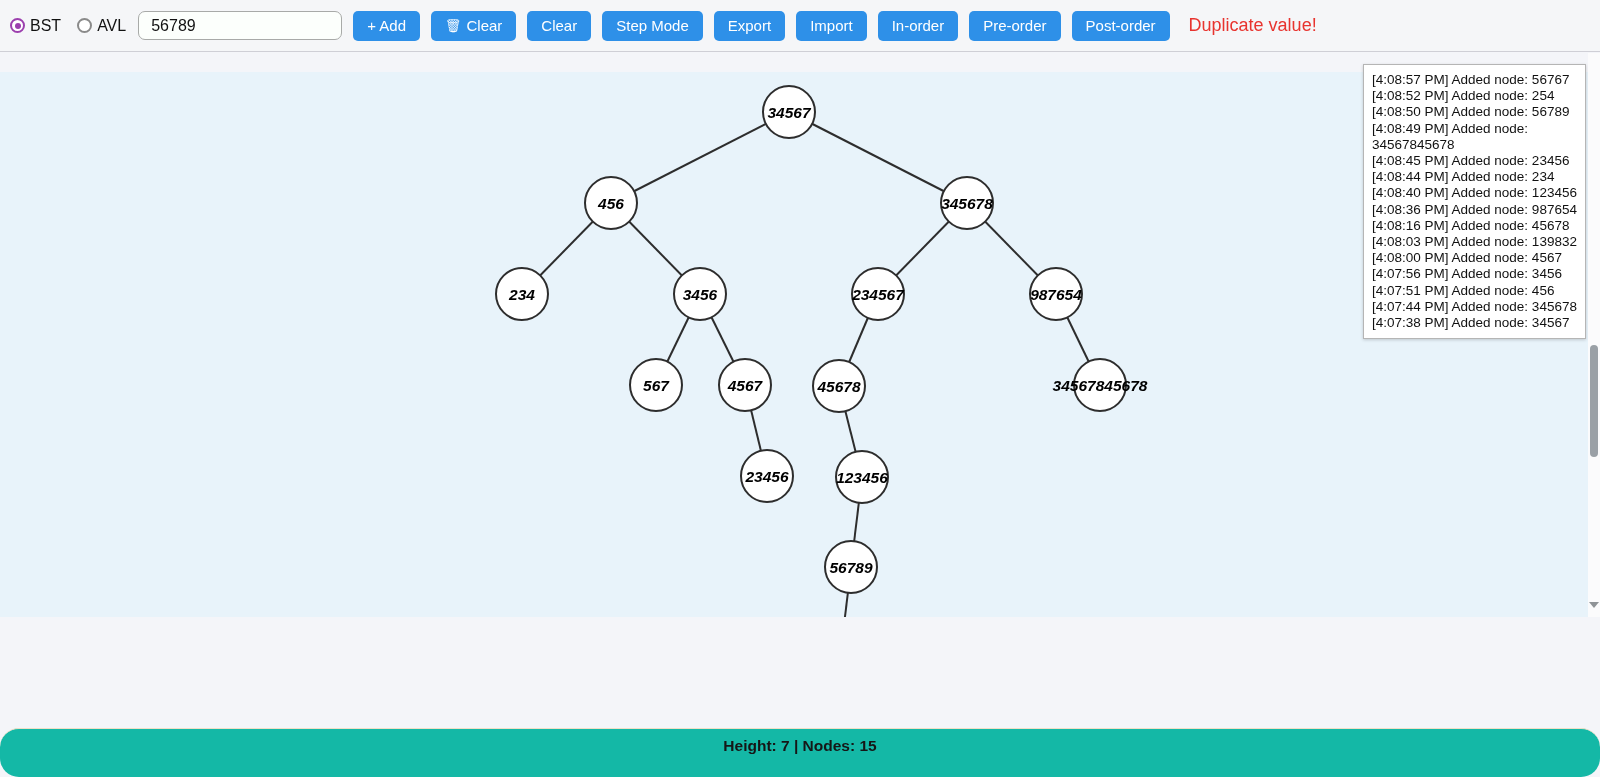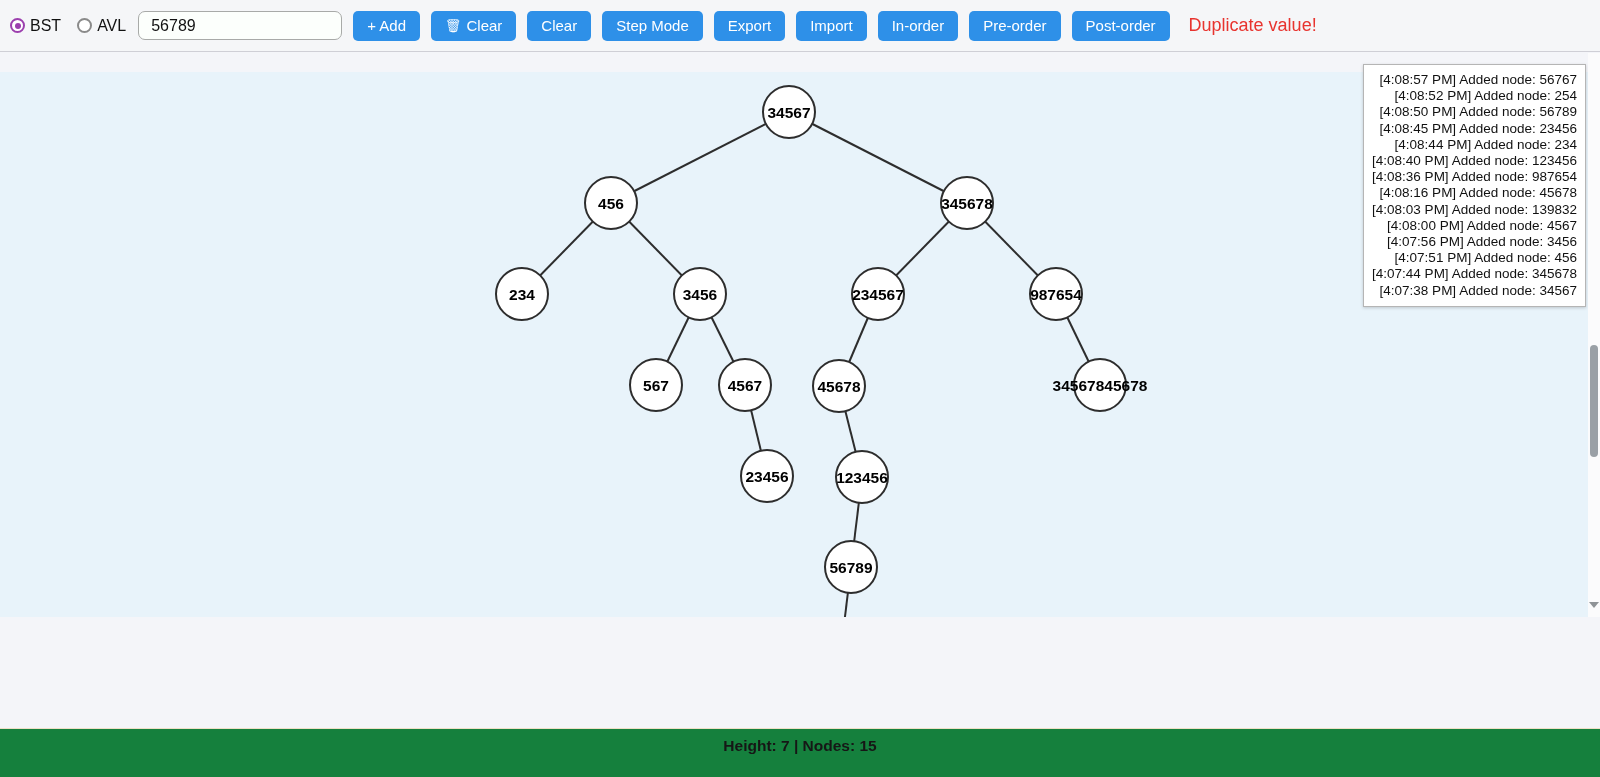--- a/index.html
+++ b/index.html
@@ -33,52 +33,52 @@
     white-space:nowrap;
   }
   .tb-btn .btn-icon { font-size:13px; line-height:1; }
   .tb-btn.grp { }
   .toolbar-message { color:#e8332e; font-size:18px; margin-left:8px; white-space:nowrap; }
 
   
   .band { position:absolute; left:0; top:53px; width:1600px; height:19px; background:#f4f5f9; }
   .canvas {
     position:absolute; left:0; top:72px; width:1588px; height:545px;
-    background:#e8f3fa; overflow:hidden;
+    background:#e8f3fa; overflow:hidden;font-style:italic;
   }
   .canvas svg { display:block; }
 
   
   .log-panel {
     position:absolute; left:1363px; top:64px; width:223px;
     background:#fff; border:1px solid #b5b5b5; box-shadow:0 1px 3px rgba(0,0,0,.18);
     padding:7px 8px; font-size:13.5px; line-height:16.2px; color:#111;
   }
-  .log-line { word-wrap:break-word;text-align:right; }
+  .log-line { word-wrap:break-word; }
 
   
   .scrollbar {
     position:absolute; right:0; top:53px; width:12px; height:564px; background:#fbfbfc;
   }
   .scroll-thumb {
     position:absolute; left:2px; top:292px; width:8px; height:112px;
     background:#9aa0a6; border-radius:4px;
   }
   .scroll-arrow-down {
     position:absolute; left:1px; top:549px; width:0; height:0;
     border-left:5px solid transparent; border-right:5px solid transparent;
     border-top:6px solid #8f9397;
   }
 
   
   .status-bar {
     position:absolute; left:0; top:728px; width:1600px; height:49px;
-    background:#15803d; border-top:1px solid #eee0c6;
+    background:#14b8a6; border-top:1px solid #eee0c6;
     text-align:center; padding-top:8px;
-    font-size:15.5px; font-weight:bold; color:#161616;
+    font-size:15.5px; font-weight:bold; color:#161616;border-radius:19px;
   }
 </style>
 </head>
 <body>
 
 <div class="toolbar">
   <div class="radio-group" id="radio-group">
       <span class="radio-option">
         <span class="radio-circle checked"></span>
         <span>BST</span>
@@ -200,20 +200,21 @@
         <circle cx="840" cy="586" r="26" fill="#ffffff" stroke="#2d2d2d" stroke-width="2"></circle>
         <text x="840" y="591.5" text-anchor="middle" font-family="&quot;Liberation Sans&quot;, sans-serif" font-size="15.5" font-weight="bold" fill="#000">56767</text>
       </g>
     </svg>
 </div>
 
 <div class="log-panel" id="log-panel">
     <div class="log-line">[4:08:57 PM] Added node: 56767</div>
     <div class="log-line">[4:08:52 PM] Added node: 254</div>
     <div class="log-line">[4:08:50 PM] Added node: 56789</div>
+    <div class="log-line">[4:08:49 PM] Added node: 34567845678</div>
     <div class="log-line">[4:08:45 PM] Added node: 23456</div>
     <div class="log-line">[4:08:44 PM] Added node: 234</div>
     <div class="log-line">[4:08:40 PM] Added node: 123456</div>
     <div class="log-line">[4:08:36 PM] Added node: 987654</div>
     <div class="log-line">[4:08:16 PM] Added node: 45678</div>
     <div class="log-line">[4:08:03 PM] Added node: 139832</div>
     <div class="log-line">[4:08:00 PM] Added node: 4567</div>
     <div class="log-line">[4:07:56 PM] Added node: 3456</div>
     <div class="log-line">[4:07:51 PM] Added node: 456</div>
     <div class="log-line">[4:07:44 PM] Added node: 345678</div>

